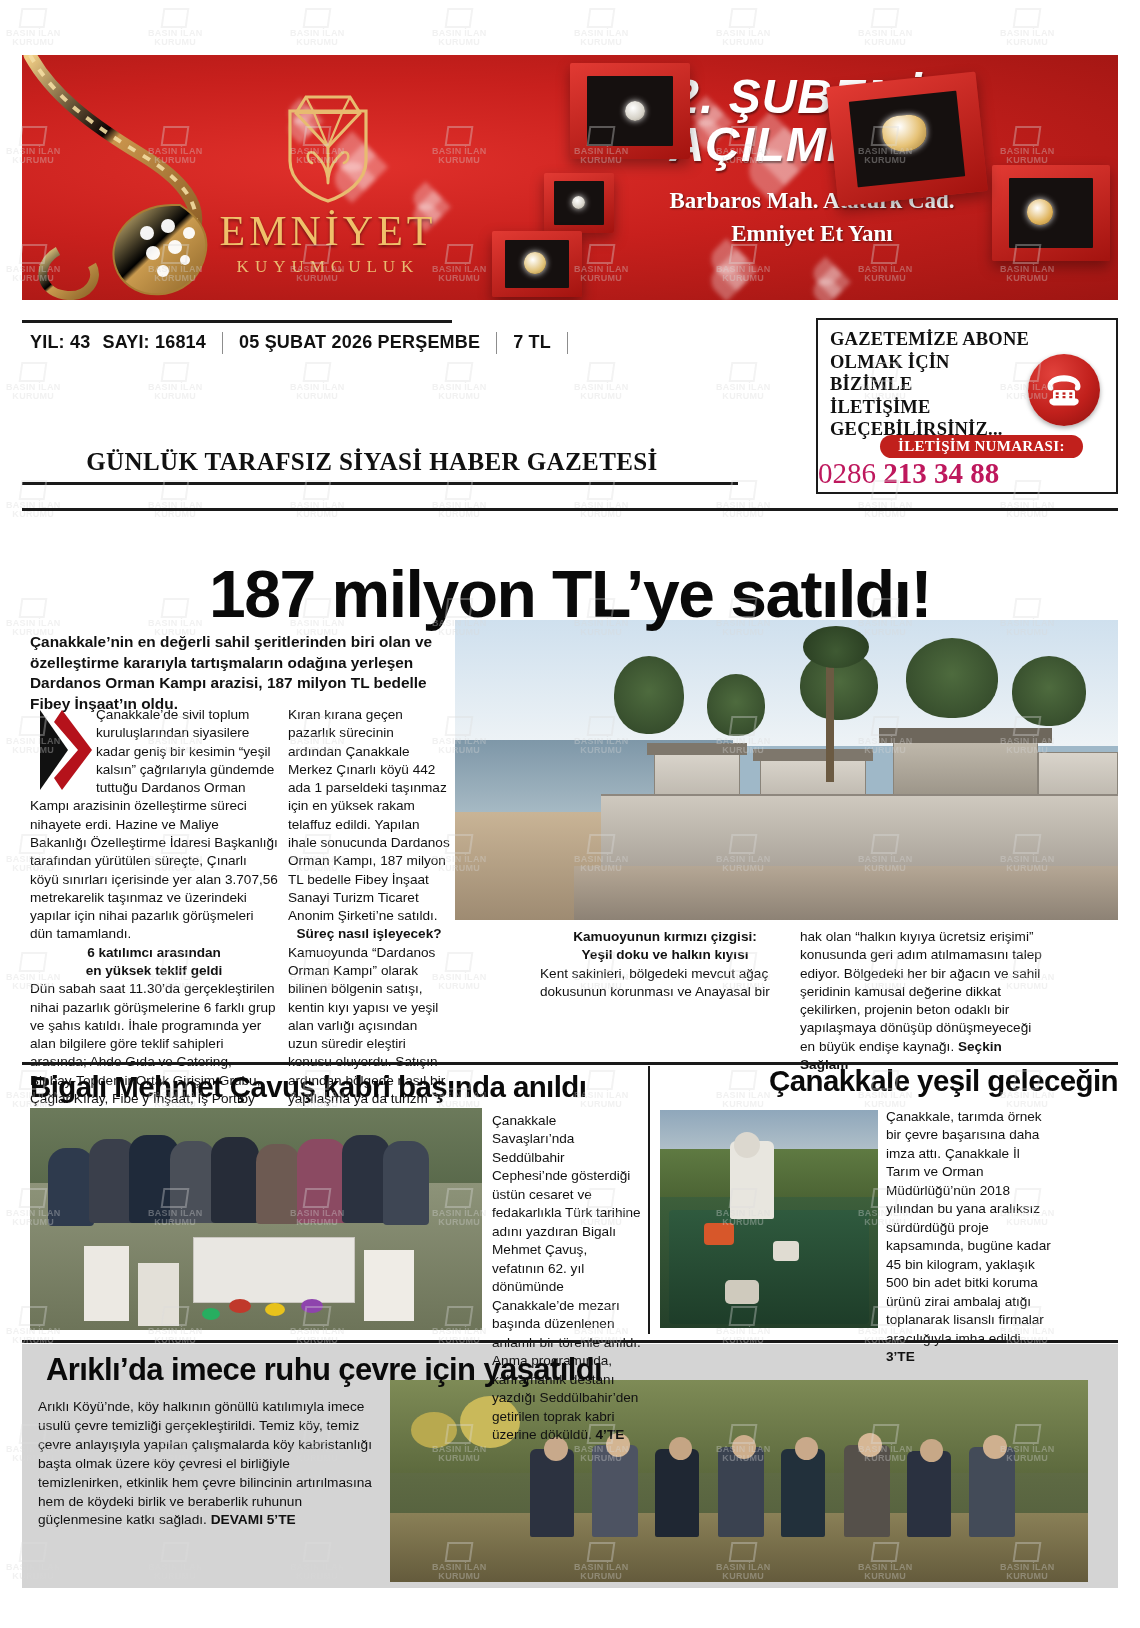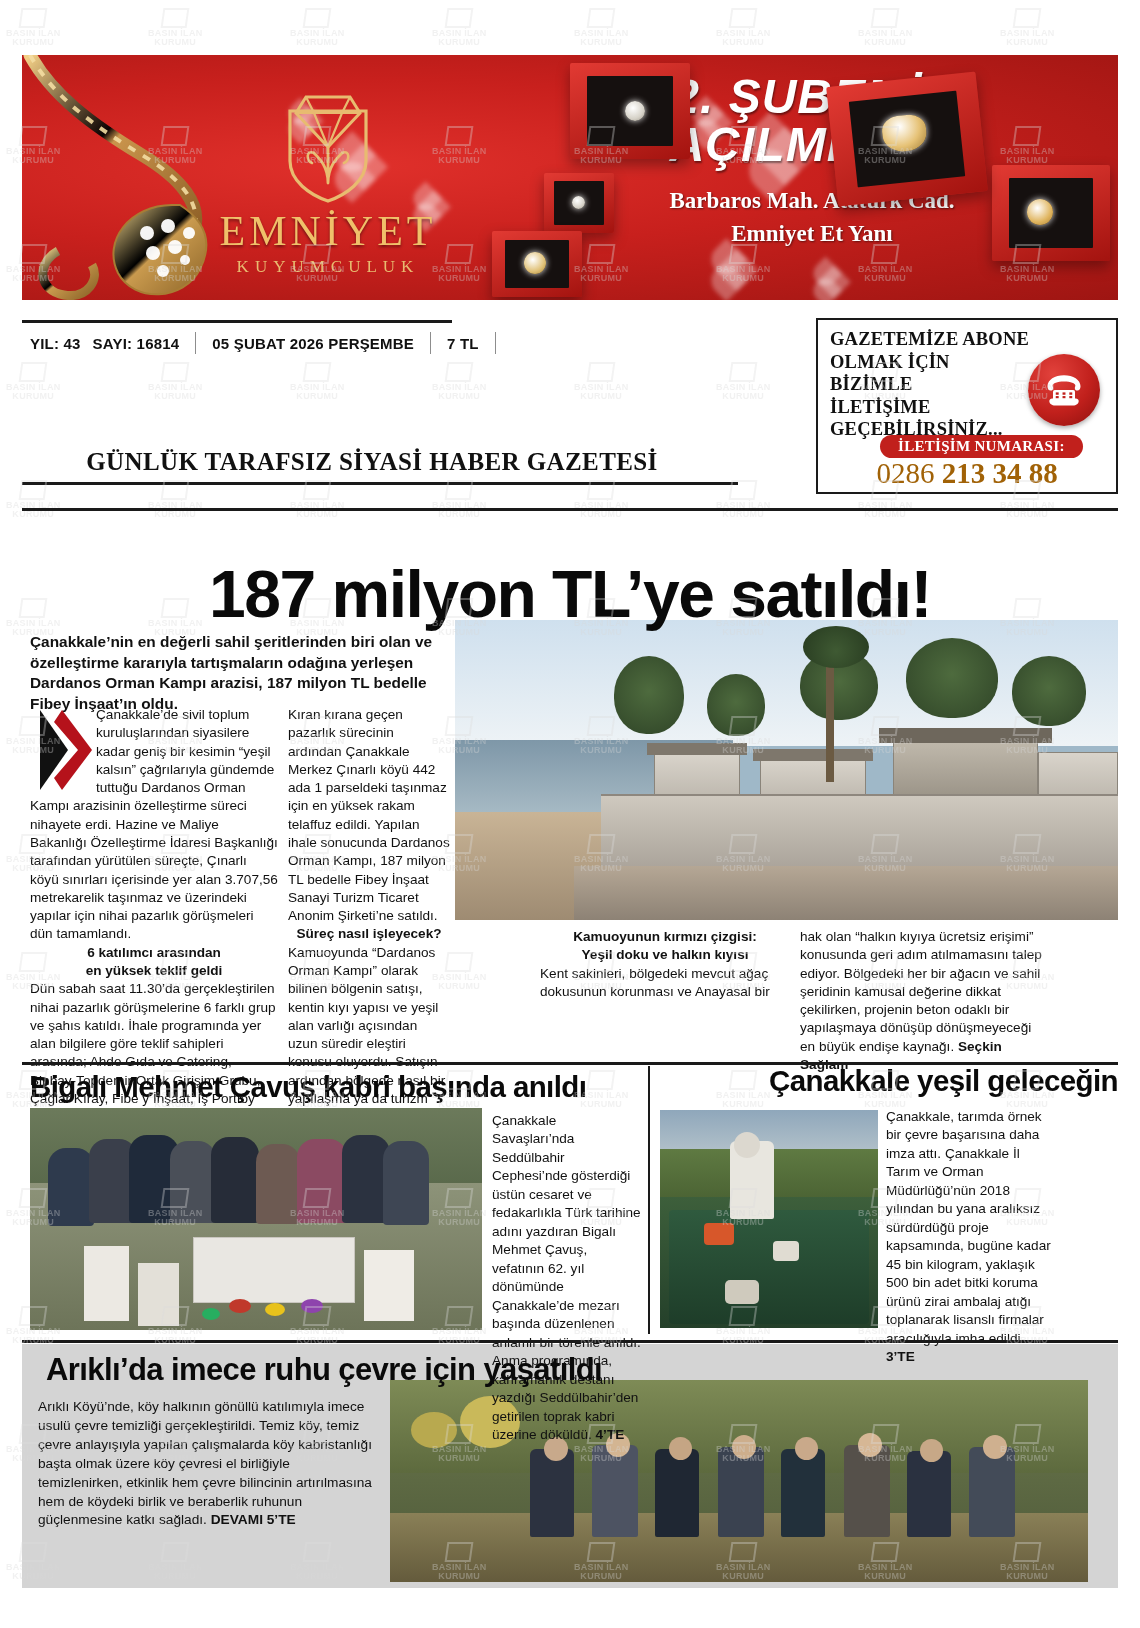--- a/index.html
+++ b/index.html
@@ -117,22 +117,22 @@
     background: radial-gradient(circle at 40% 35%, #fff, #d6d2c8 60%, #9b9588);
     border-radius: 50%;
     box-shadow: 0 0 6px rgba(255,255,255,.9);
   }
   .chainwrap { position: absolute; left: 0; top: 0; width: 280px; height: 245px; }
 
   
   .masthead { position: absolute; left: 22px; top: 320px; width: 740px; z-index: 10; }
   .mast-rule { border-top: 3px solid #1a1a1a; width: 430px; }
   .mast-meta {
-    display: flex; align-items: center; gap: 0;
-    font-size: 15px; font-weight: bold; color: #111;
+    display: flex; align-items: flex-start; gap: 0;
+    font-size: 18px; font-weight: bold; color: #111;
     padding: 9px 0 0 8px; letter-spacing: .2px;
   }
   .mast-meta .sep {
     display: inline-block; width: 1px; height: 22px;
     background: #8d8d8d; margin: 0 16px;
   }
   .mast-title {
     position: relative;
     margin-top: 2px;
     height: 86px;
@@ -185,23 +185,23 @@
   .iletisim-pill {
     position: absolute; left: 62px; bottom: 34px;
     background: #c1201c; color: #fff;
     font-family: "Liberation Serif", serif;
     font-weight: bold; font-size: 15px;
     padding: 3px 18px; border-radius: 13px;
     letter-spacing: .3px;
   }
   .phone-num {
     position: absolute; left: 0; right: 0; bottom: 2px;
-    text-align: center;
-    font-family: "Liberation Serif", serif;
-    font-size: 29px; color: #a16207;
+    text-align: left;
+    font-family: "Liberation Serif", serif;
+    font-size: 29px; color: #be185d;
   }
   .phone-num .bold { font-weight: bold; }
 
   
   .lead-rule { position: absolute; left: 22px; top: 508px; width: 1096px; border-top: 3px solid #1a1a1a; z-index: 11; }
   .kicker {
     position: absolute; left: 22px; top: 512px; width: 1096px;
     text-align: center; z-index: 11;
     font-size: 40px; font-weight: 400; color: #111;
     letter-spacing: -.5px;

